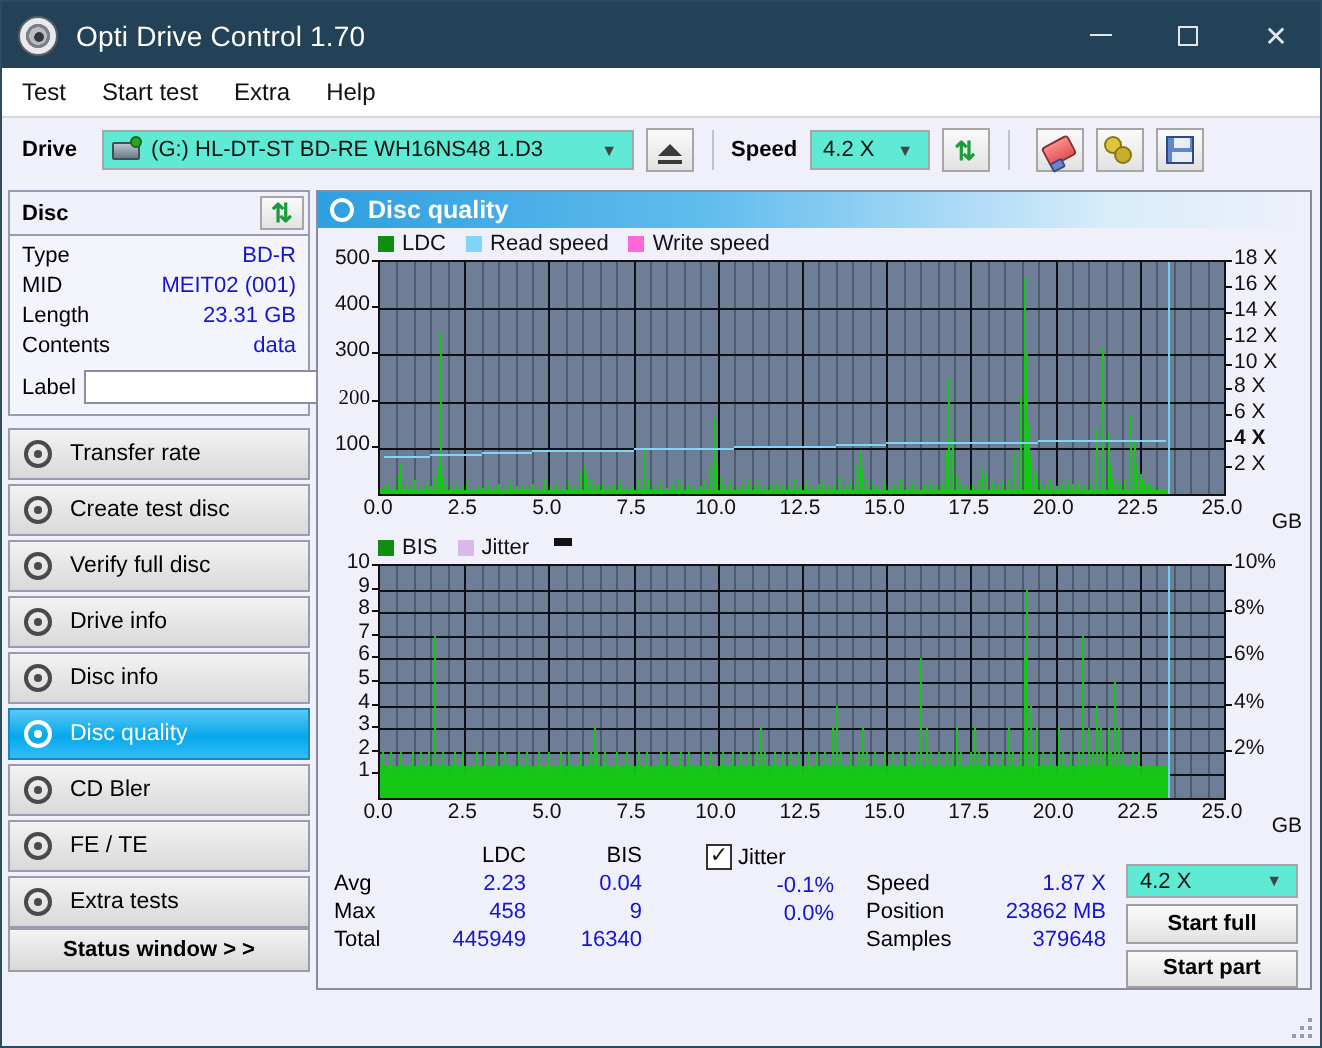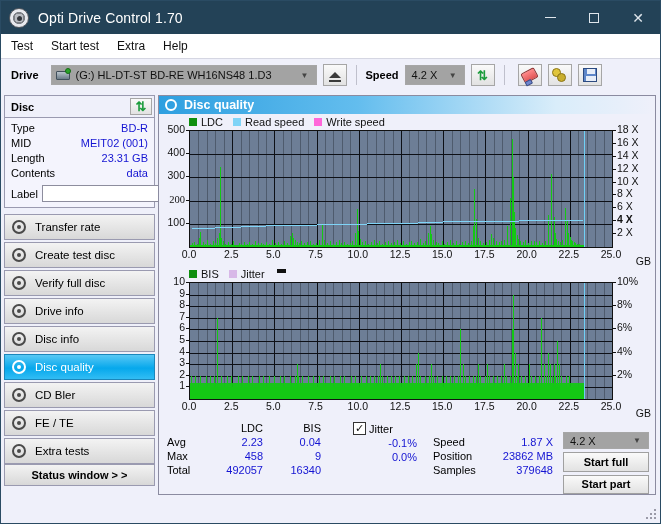--- a/index.html
+++ b/index.html
@@ -25,21 +25,21 @@
   .win-btn .sqr{width:10px;height:10px;border:1px solid #dfe6ec;box-sizing:border-box;}
   .win-btn .dash{width:11px;height:1px;background:#dfe6ec;}
 
   
   .menubar{height:24px;background:#fff;display:flex;align-items:center;padding-left:10px;gap:18px;font-size:12px;color:#111;}
   .menubar span{cursor:default;}
 
   
   .toolbar{height:32px;background:#eff0fa;border-top:1px solid #d5d6e2;display:flex;align-items:center;padding:0 6px;gap:6px;}
   .lbl-bold{font-weight:bold;font-size:11px;color:#000;}
-  .combo{height:20px;background:#a3a3a3;border:1px solid #a6a6a6;display:flex;align-items:center;padding:0 2px;box-sizing:border-box;font-size:11px;color:#111;}
+  .combo{height:20px;background:#5eead4;border:1px solid #a6a6a6;display:flex;align-items:center;padding:0 2px;box-sizing:border-box;font-size:11px;color:#111;}
   .combo .chev{margin-left:auto;padding:0 5px 0 4px;font-size:8px;color:#444;}
   .drive-combo{width:266px;}
   .drive-icon{width:16px;height:14px;margin:0 4px 0 2px;position:relative;flex:0 0 auto;}
   .drive-icon:before{content:"";position:absolute;left:0;top:3px;width:14px;height:9px;background:linear-gradient(#b9c4cd,#6c7c89);border:1px solid #41505c;box-sizing:border-box;border-radius:1px;}
   .drive-icon:after{content:"";position:absolute;left:9px;top:0px;width:6px;height:6px;border-radius:50%;background:#29a329;border:1px solid #156b15;box-sizing:border-box;}
   .drv-text{white-space:nowrap;overflow:hidden;}
   .tbtn{width:24px;height:22px;background:linear-gradient(#fafafa,#e2e2e2);border:1px solid #a6a6a6;display:flex;align-items:center;justify-content:center;box-sizing:border-box;}
   .eject{width:0;height:0;border-left:6px solid transparent;border-right:6px solid transparent;border-bottom:6px solid #3a3a3a;position:relative;}
   .eject:after{content:"";position:absolute;left:-6px;top:8px;width:12px;height:2px;background:#3a3a3a;}
   .sep{width:1px;height:20px;background:#bfc0cc;margin:0 3px;}
@@ -906,21 +906,21 @@
 
               <div class="r">Avg</div>
               <div class="n">2.23</div>
               <div class="n">0.04</div>
 
               <div class="r">Max</div>
               <div class="n">458</div>
               <div class="n">9</div>
 
               <div class="r">Total</div>
-              <div class="n">492057</div>
+              <div class="n">445949</div>
               <div class="n">16340</div>
             </div>
           </div>
 
           <div class="stcol" style="margin-left:24px;">
             <div class="jitgrid">
               <div class="chk">✓</div>
               <div>Jitter</div>
               <div class="jv">-0.1%</div>
               <div class="jv">0.0%</div>

